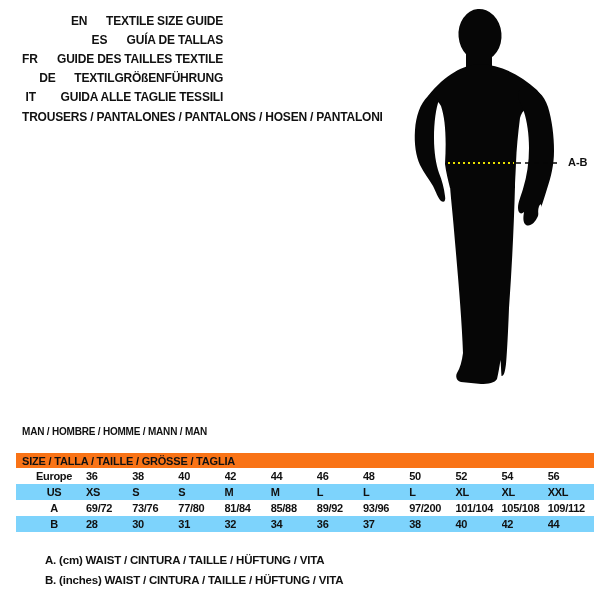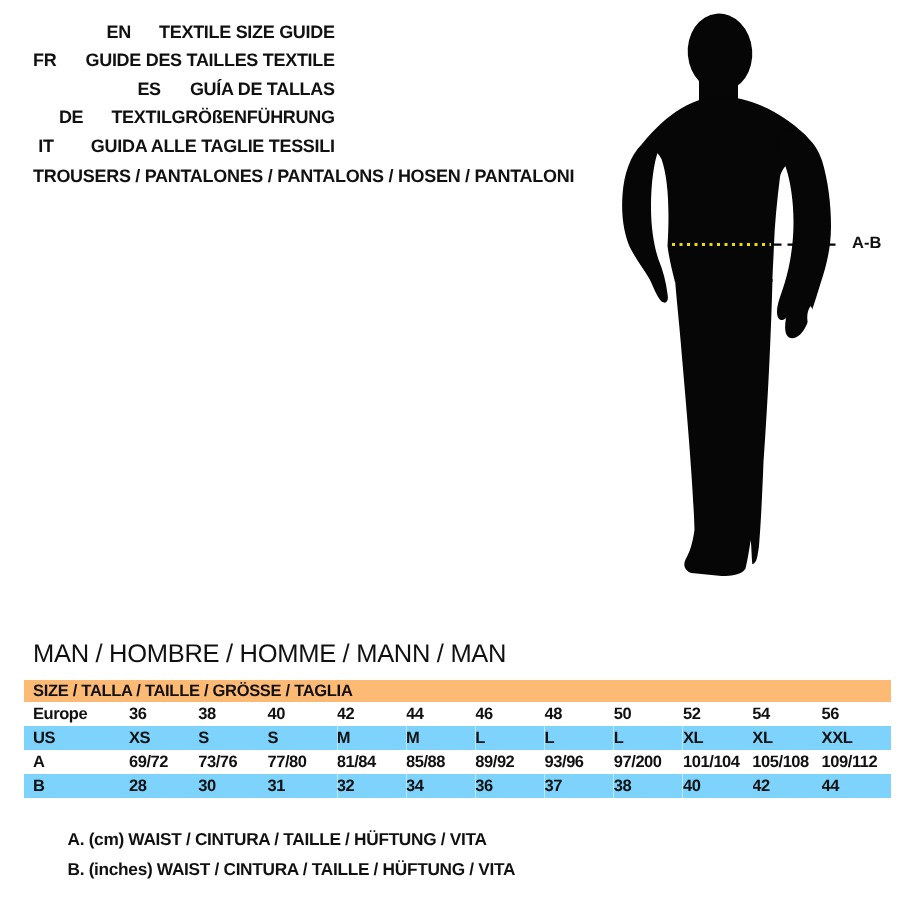--- a/index.html
+++ b/index.html
@@ -33,62 +33,62 @@
   .measure-dotted { stroke: #e8df00; stroke-width: 2; stroke-dasharray: 2 3; fill: none; }
   .measure-dashed { stroke: #060606; stroke-width: 1.5; stroke-dasharray: 5 4; fill: none; }
   .ab-label {
     position: absolute; left: 160px; top: 152px;
     font-size: 11px; font-weight: 700; letter-spacing: 0;
   }
 
   
   .section-title {
     position: absolute; left: 22px; top: 426px;
-    font-size: 17px; font-weight: 400; letter-spacing: -0.2px;
+    font-size: 10px; font-weight: 700; letter-spacing: -0.2px;
   }
 
   
   .size-table-wrap { position: absolute; left: 16px; top: 453px; width: 578px; }
   table.size-table {
     width: 100%; border-collapse: collapse; table-layout: fixed;
   }
   table.size-table td {
     font-size: 11px; font-weight: 700; letter-spacing: -0.3px;
     text-align: left; vertical-align: middle; height: 16px;
     white-space: nowrap; overflow: hidden;
   }
   table.size-table tr.hdr td {
-    background: #fdba74; text-align: left; padding-left: 6px;
+    background: #f97316; text-align: left; padding-left: 6px;
     height: 15px; font-size: 11px; letter-spacing: -0.2px;
   }
-  table.size-table td.lbl { text-align: left; padding-left: 6px; }
+  table.size-table td.lbl { text-align: center; padding-left: 6px; }
   table.size-table tr.stripe td { background: #7dd3fc; }
   col.c-label { width: 70px; }
 
   
   .footnotes { position: absolute; left: 22px; top: 551px; }
   .footnotes div { line-height: 19.5px; font-size: 11.5px; font-weight: 700; letter-spacing: -0.2px; margin-left: 23px; }
 </style>
 </head>
 <body>
 
 <div class="page">
 
   <div class="lang-list">
     <div class="lang-row">
       <span class="code">EN</span>
       <span class="label">TEXTILE SIZE GUIDE</span>
     </div>
     <div class="lang-row">
+      <span class="code">ES</span>
+      <span class="label">GUÍA DE TALLAS</span>
+    </div>
+    <div class="lang-row">
       <span class="code">FR</span>
       <span class="label">GUIDE DES TAILLES TEXTILE</span>
-    </div>
-    <div class="lang-row">
-      <span class="code">ES</span>
-      <span class="label">GUÍA DE TALLAS</span>
     </div>
     <div class="lang-row">
       <span class="code">DE</span>
       <span class="label">TEXTILGRÖßENFÜHRUNG</span>
     </div>
     <div class="lang-row">
       <span class="code">IT</span>
       <span class="label">GUIDA ALLE TAGLIE TESSILI</span>
     </div>
   </div>

